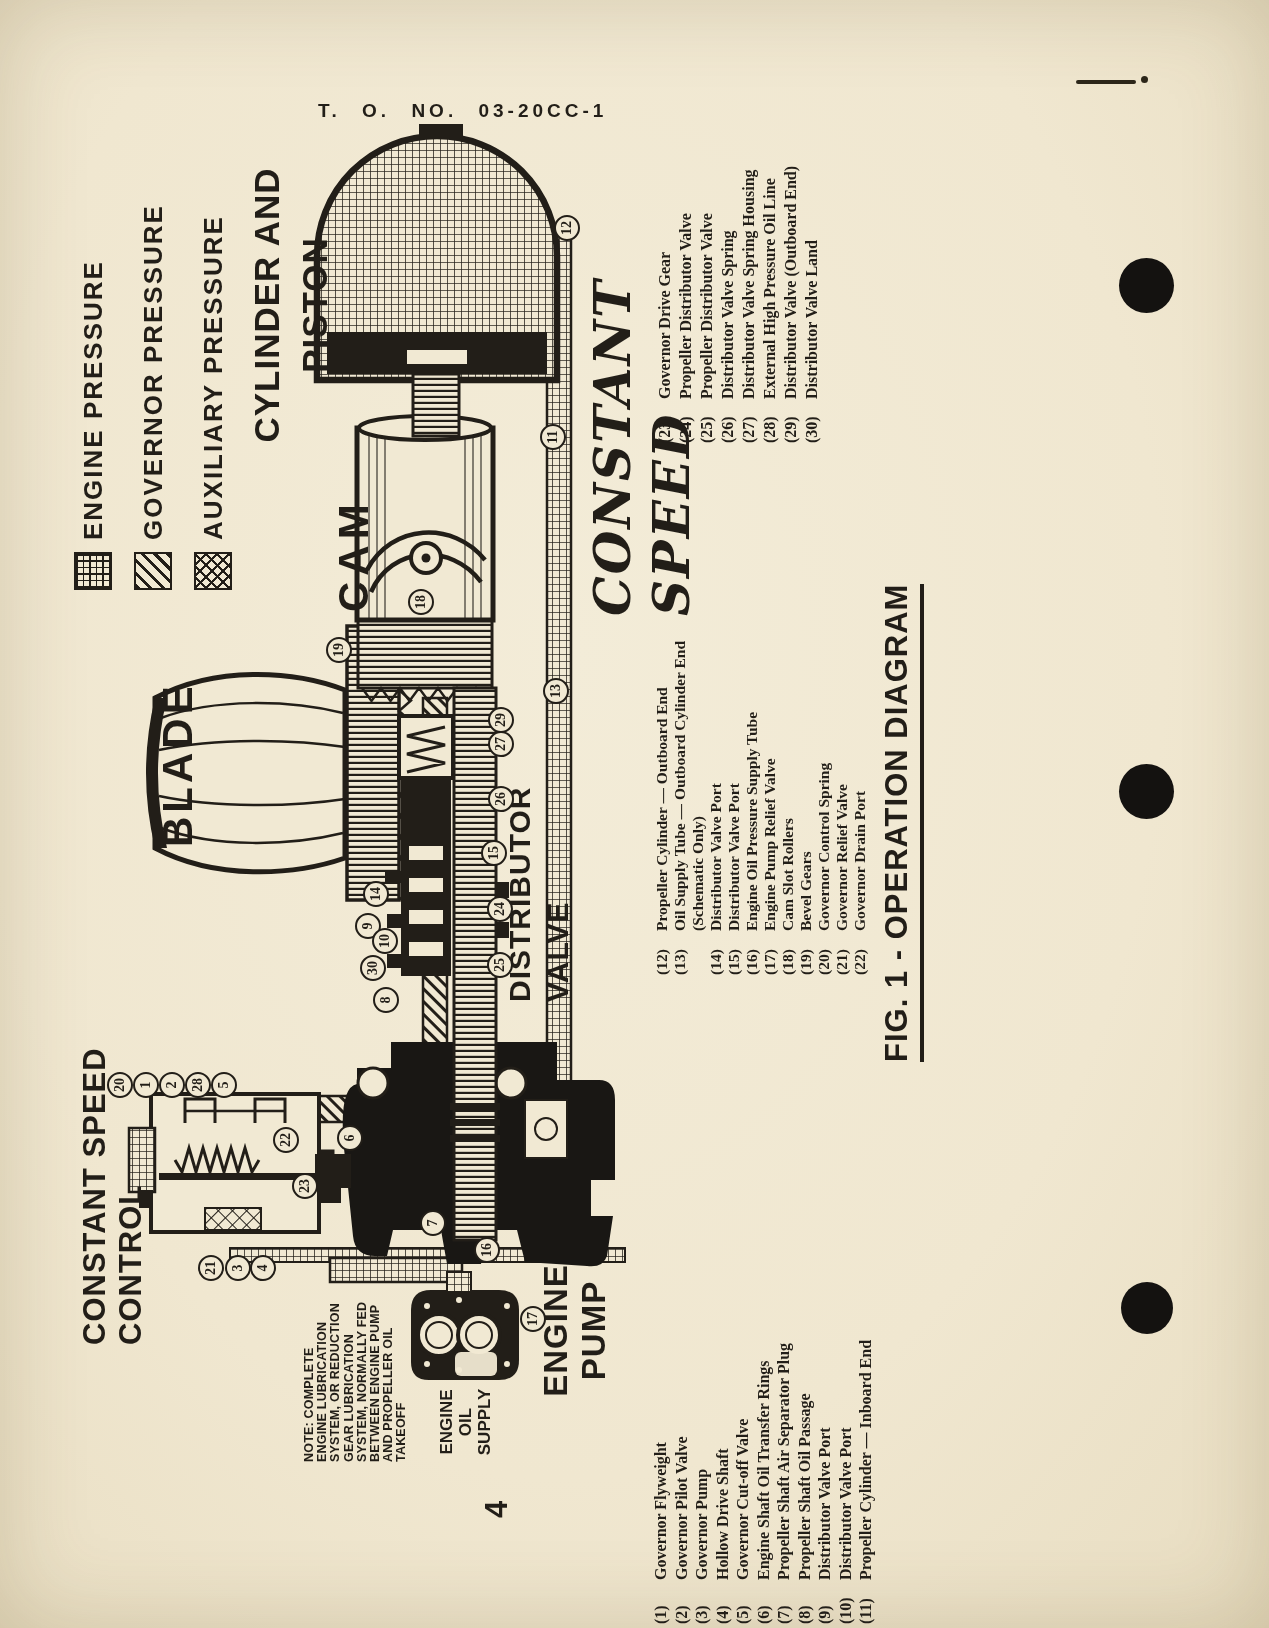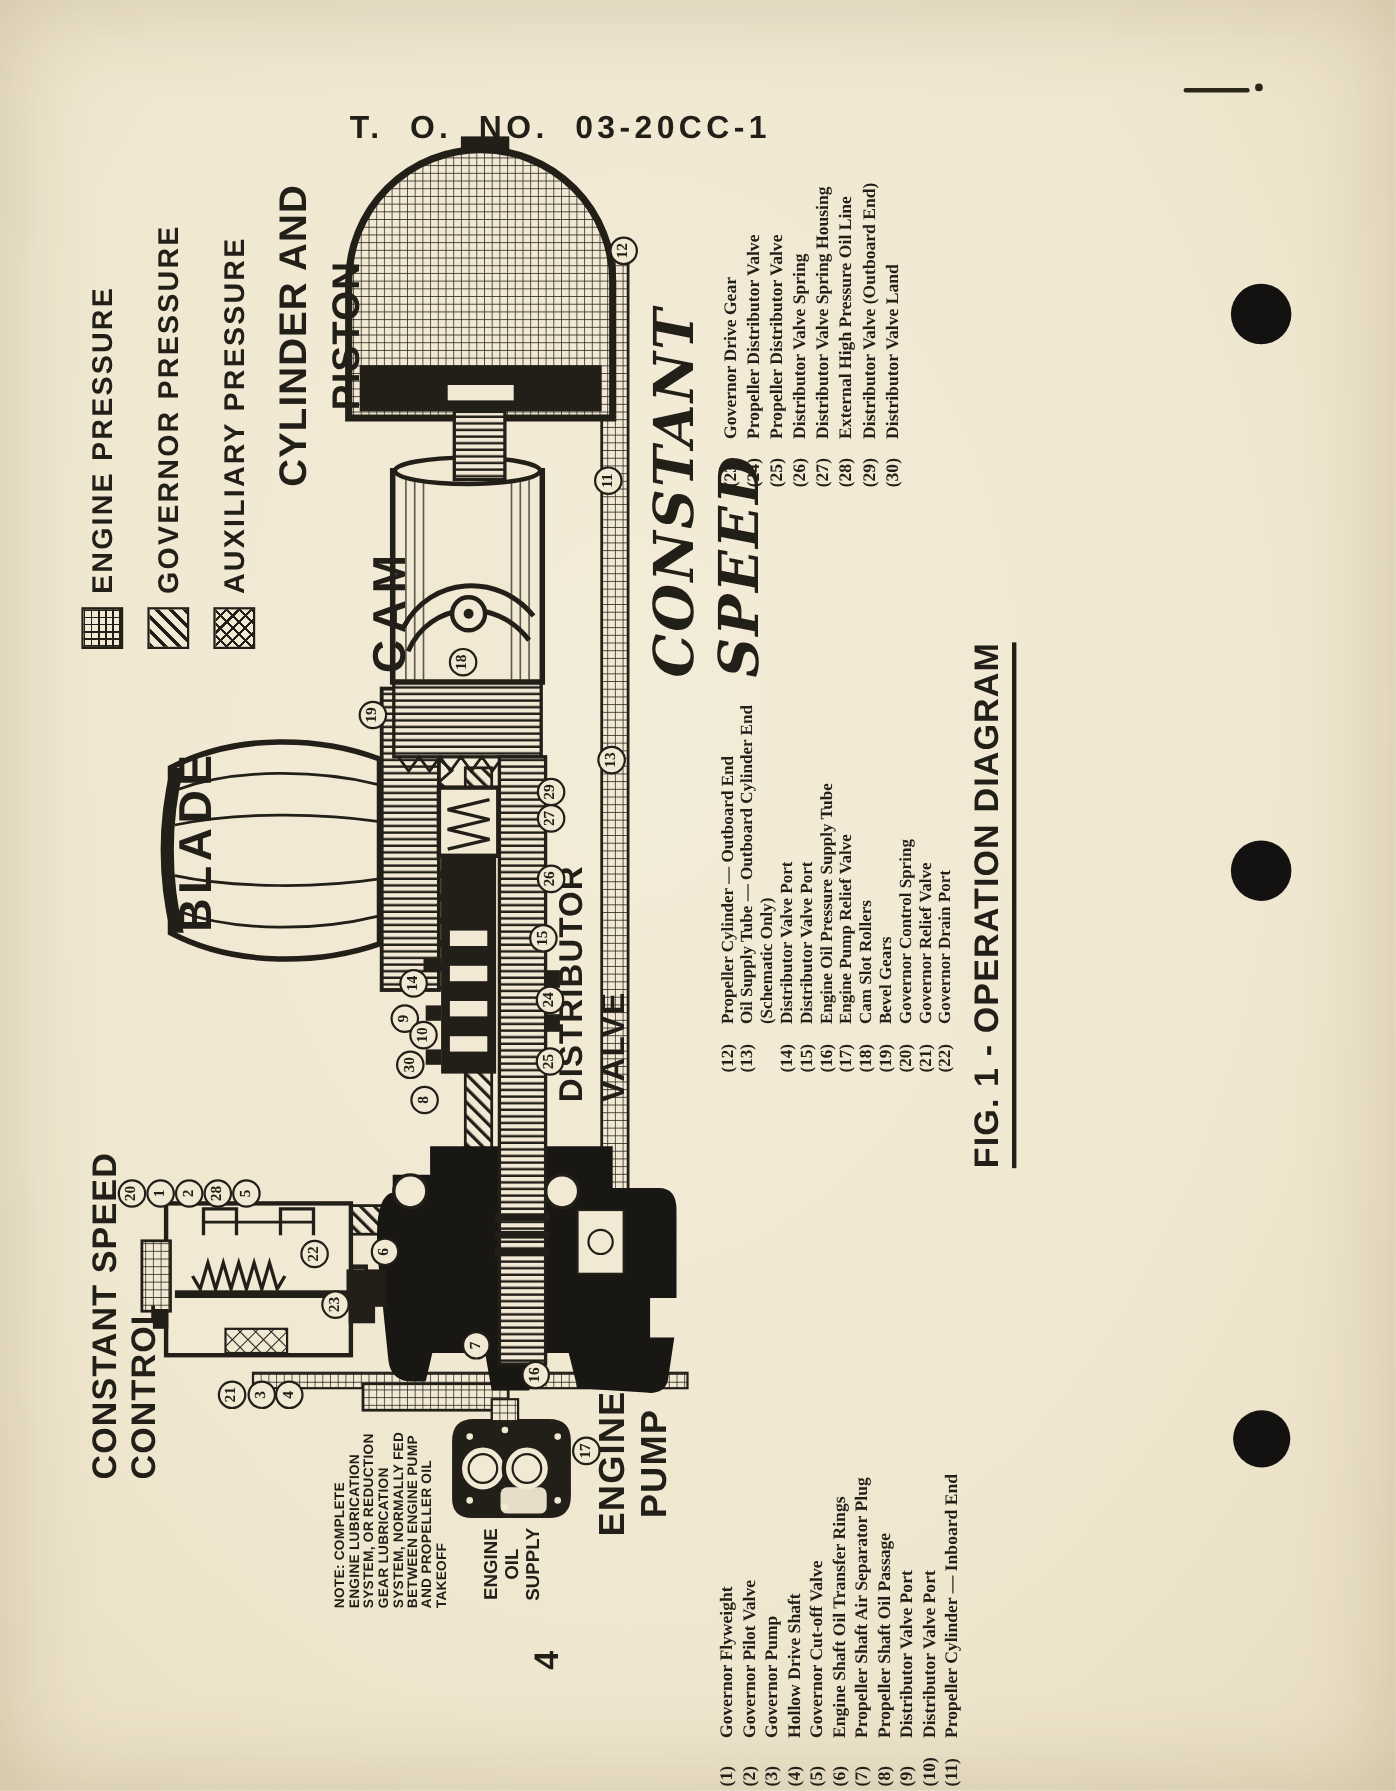--- a/index.html
+++ b/index.html
@@ -8,21 +8,21 @@
   body {
     font-family:"Liberation Sans", sans-serif;
     background: radial-gradient(ellipse at 45% 40%, #f3ecd8 0%, #f0e7d0 60%, #e8ddc1 100%);
     position:relative; color:var(--ink);
   }
   .page { position:absolute; inset:0; box-shadow: inset 0 0 90px rgba(96,74,32,.20); }
 
   
   .header {
     position:absolute; left:318px; top:100px;
-    font-size:29px; font-weight:700; letter-spacing:4px; word-spacing:12px;
+    font-size:19px; font-weight:700; letter-spacing:4px; word-spacing:12px;
     color:var(--ink);
   }
   .smudge { position:absolute; left:1076px; top:80px; width:60px; height:4px;
     background:#2c2619; border-radius:2px; }
   .smudge::after { content:""; position:absolute; right:-12px; top:-4px;
     width:7px; height:7px; background:#2c2619; border-radius:50%; }
   .hole { position:absolute; width:55px; height:55px; border-radius:50%; background:#141210; }
   .hole1 { left:1119px; top:258px; }
   .hole2 { left:1119px; top:764px; }
   .hole3 { left:1121px; top:1282px; width:52px; height:52px; }

